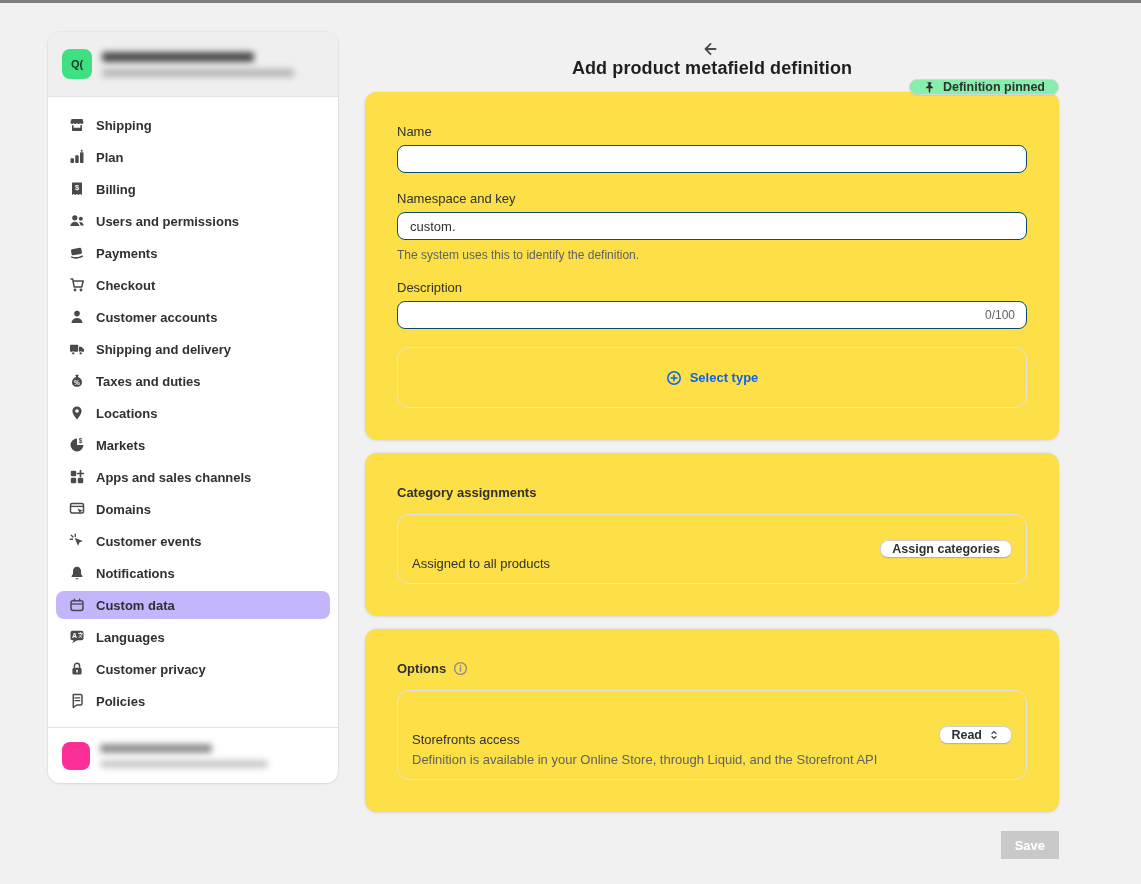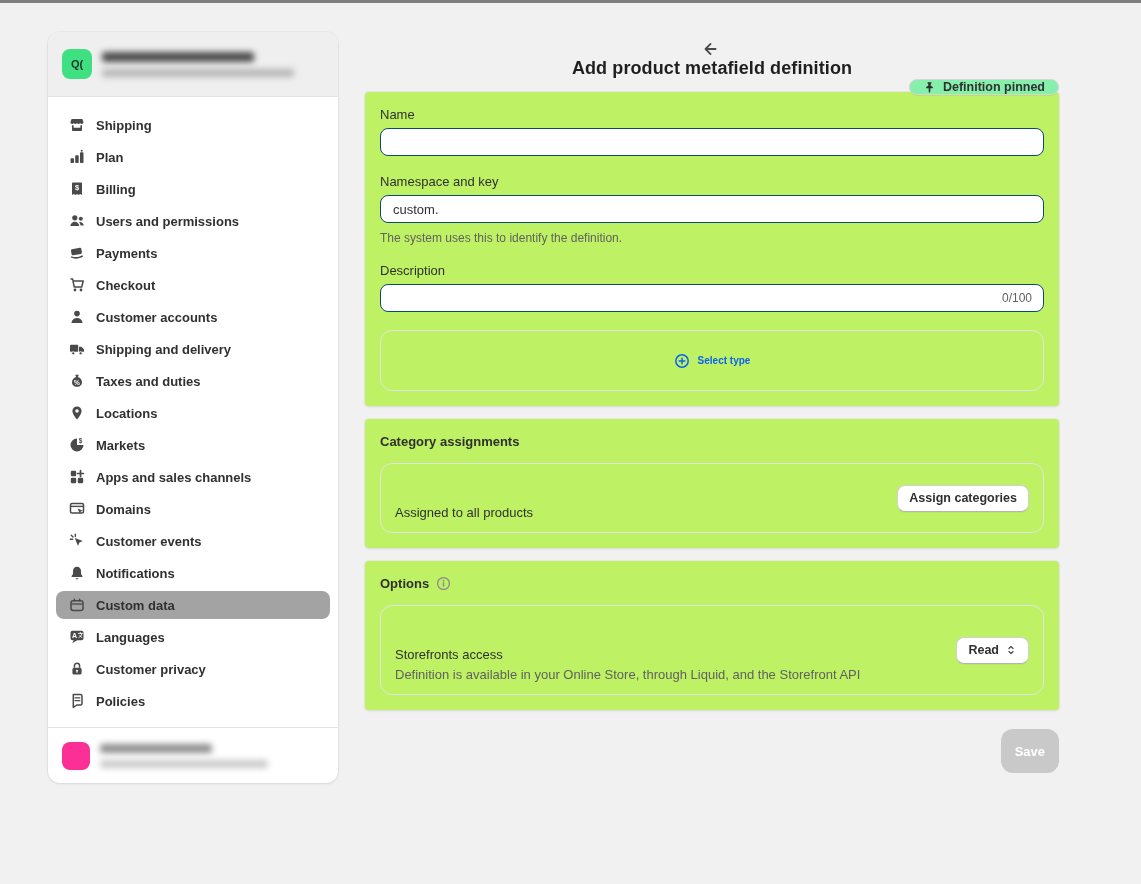--- a/index.html
+++ b/index.html
@@ -35,21 +35,21 @@
   .store-name-blur { width: 152px; height: 10px; background: #4a4a4a; }
   .store-url-blur { width: 192px; height: 8px; background: #b5b5b5; }
 
   .sidebar-nav { padding: 14px 8px 8px 8px; flex: 1; }
   .nav-item {
     display: flex; align-items: center; gap: 11px;
     height: 28px; margin-bottom: 4px; padding: 0 6px 0 13px;
     border-radius: 8px; cursor: pointer;
     font-size: 13px; font-weight: 600; color: #303030;
   }
-  .nav-item.active { background: #a3a3a3; }
+  .nav-item.active { background: #c4b5fd; }
   .nav-item .icon { width: 16px; height: 16px; display: flex; align-items: center; justify-content: center; flex: 0 0 auto; }
   .nav-item .icon svg { width: 16px; height: 16px; }
 
   .sidebar-footer {
     border-top: 1px solid #e3e3e3; height: 56px;
     display: flex; align-items: center; padding: 0 14px; gap: 10px;
     border-radius: 0 0 12px 12px;
   }
   .user-avatar { width: 28px; height: 28px; border-radius: 8px; background: #fb2f96; flex: 0 0 auto; }
   .user-name-blur { width: 112px; height: 9px; background: #8d8d8d; }
@@ -66,21 +66,21 @@
   .pinned-button {
     margin-left: auto; display: flex; align-items: center; gap: 7px;
     background: #86efac; border: 1px solid #d6d6d6; border-radius: 14px;
     height: 27px; padding: 0 13px; cursor: pointer;
     font-size: 12.5px; font-weight: 600; color: #303030;
     box-shadow: 0 1px 0 rgba(0,0,0,0.05);
     font-family: inherit;
   }
 
   .card {
-    background: #bef264; border-radius: 4px; padding: 15px;
+    background: #fde047; border-radius: 12px; padding: 32px;
     box-shadow: 0 1px 3px rgba(0,0,0,0.08), 0 0 0 1px rgba(0,0,0,0.03);
     margin-bottom: 13px;
   }
   .field-label { font-size: 13px; color: #303030; margin-bottom: 6px; display: block; }
   .text-input {
     width: 100%; height: 28px; border: 1px solid #0c4a6e; border-radius: 8px;
     padding: 0 12px; font-size: 13px; color: #303030; background: #fff; outline: none;
     font-family: inherit;
   }
   .input-wrap { position: relative; }
@@ -89,42 +89,42 @@
     font-size: 12px; color: #616161; pointer-events: none;
   }
   .field-help { font-size: 12px; color: #616161; margin-top: 8px; }
   .field-group { margin-bottom: 18px; }
   .select-type-box {
     border: 1px solid #e3e3e3; border-radius: 12px; height: 61px; margin-top: 2px;
     display: flex; align-items: center; justify-content: center;
   }
   .select-type-button {
     display: flex; align-items: center; gap: 8px; background: transparent; border: none; cursor: pointer;
-    font-size: 10px; font-weight: 650; color: #0b63f0; font-family: inherit;
+    font-size: 13px; font-weight: 650; color: #0b63f0; font-family: inherit;
   }
 
   .card-heading { font-size: 13px; font-weight: 700; color: #303030; display: flex; align-items: center; gap: 7px; }
   .inner-box {
     border: 1px solid #e3e3e3; border-radius: 12px; margin-top: 14px;
     display: flex; align-items: center; padding: 12px 14px; gap: 12px;
   }
   .inner-box .grow { flex: 1; }
   .row-text { font-size: 13px; color: #303030; margin-top: 29px; }
   .row-subtext { font-size: 13px; color: #616161; margin-top: 5px; }
   .secondary-button {
     display: flex; align-items: center; gap: 6px; background: #fff;
     border: 1px solid #d0d0d0; border-bottom-color: #b5b5b5; border-radius: 8px;
-    height: 27px; padding: 0 11px; cursor: pointer; white-space: nowrap;
+    height: 18px; padding: 0 11px; cursor: pointer; white-space: nowrap;
     font-size: 12.5px; font-weight: 600; color: #303030; font-family: inherit;
     box-shadow: 0 1px 0 rgba(0,0,0,0.04);
   }
   .save-row { display: flex; justify-content: flex-end; margin-top: 19px; }
   .save-button {
-    background: #c9c9c9; color: #fff; border: none; border-radius: 12px;
-    height: 44px; padding: 0 14px; font-size: 13px; font-weight: 650;
+    background: #c9c9c9; color: #fff; border: none; border-radius: 0;
+    height: 28px; padding: 0 14px; font-size: 13px; font-weight: 650;
     font-family: inherit; cursor: not-allowed;
   }
   .info-icon svg, .pin-icon svg, .plus-icon svg, .caret-icon svg, .back-icon svg { display: block; }
 </style>
 </head>
 <body>
 
 <div class="top-strip"></div>
 
 <aside class="sidebar">

